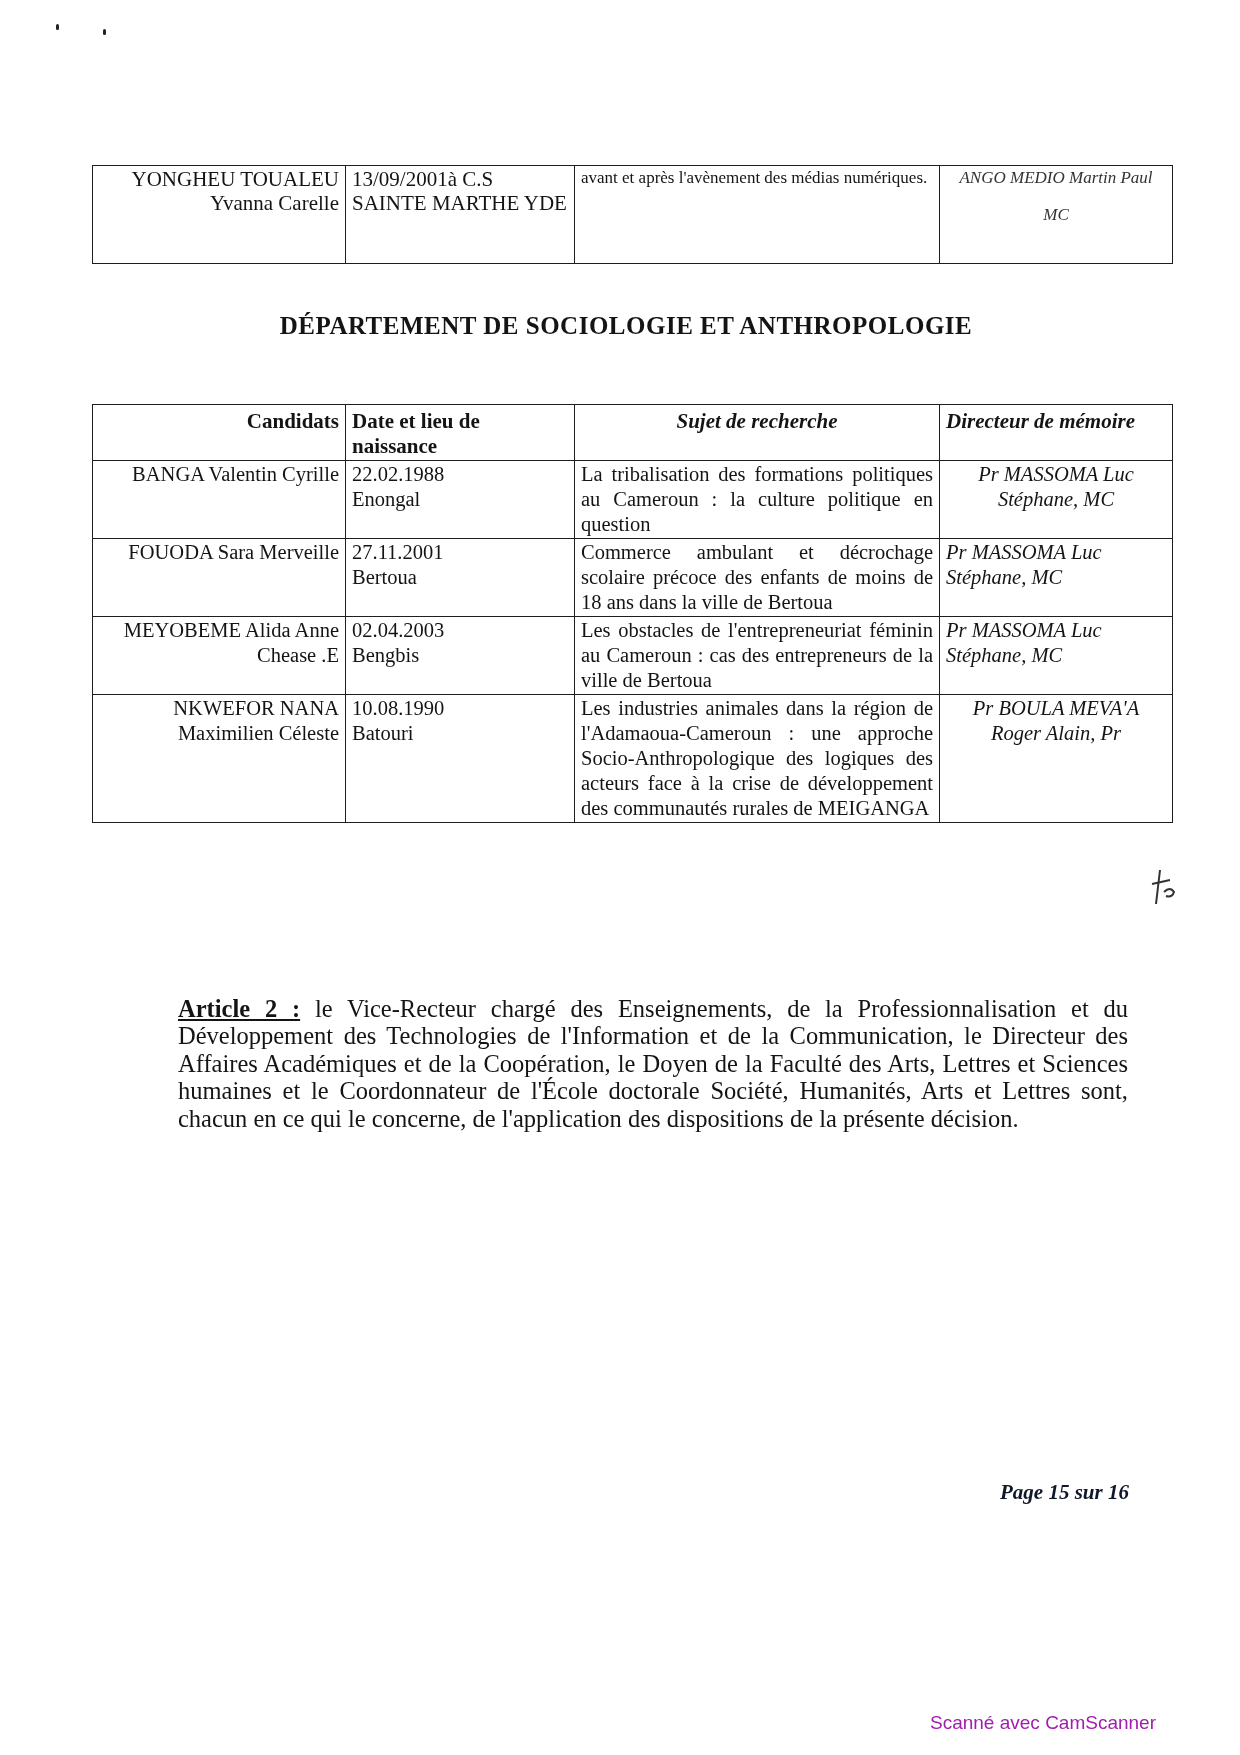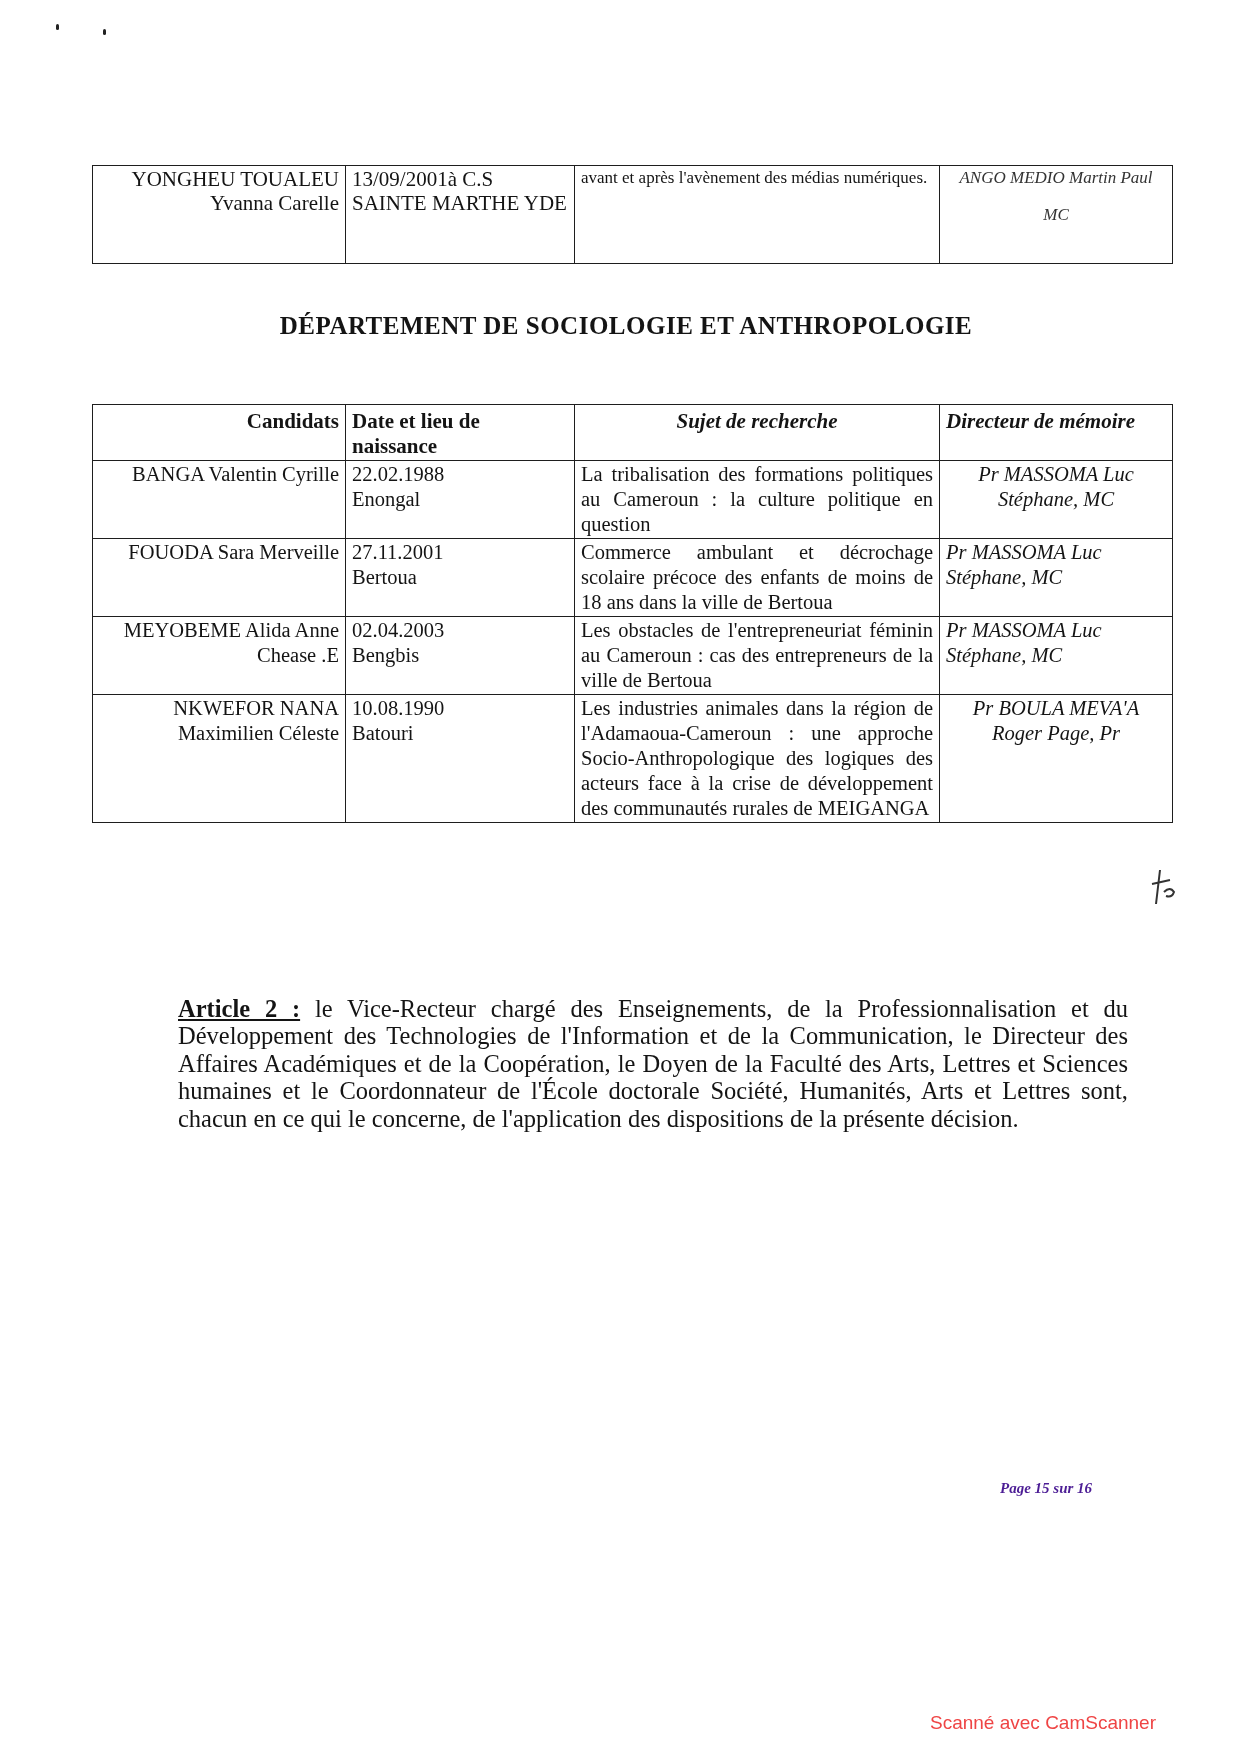--- a/index.html
+++ b/index.html
@@ -39,26 +39,26 @@
 
   #signature-mark { position: absolute; left: 1148px; top: 862px; width: 30px; height: 45px; }
 
   #article {
     position: absolute; left: 178px; top: 970px; width: 950px;
     font-size: 24.5px; line-height: 27.5px; text-align: justify;
   }
   #article .art-label { font-weight: bold; text-decoration: underline; }
 
   #page-number {
-    position: absolute; left: 1000px; top: 1480px; font-size: 15px; font-weight: bold; font-style: italic;
-    color: #4c1d95;
+    position: absolute; left: 1000px; top: 1480px; font-size: 21px; font-weight: bold; font-style: italic;
+    color: #0f172a;
   }
   #watermark {
     position: absolute; left: 930px; top: 1712px; font-family: "Liberation Sans", "DejaVu Sans", sans-serif;
-    font-size: 19px; color: #ef4444;
+    font-size: 19px; color: #a21caf;
   }
 </style>
 </head>
 <body>
 
 <span class="speck" style="left:56px;top:24px;"></span>
 <span class="speck" style="left:103px;top:29px;"></span>
 
 <table class="doc" id="top-table">
   <tbody>
@@ -99,21 +99,21 @@
   <tr>
     <td class="c1">MEYOBEME Alida Anne Chease .E</td>
     <td class="c2"><span>02.04.2003</span><br><span>Bengbis</span></td>
     <td class="c3">Les obstacles de l'entrepreneuriat féminin au Cameroun : cas des entrepreneurs de la ville de Bertoua</td>
     <td class="c4 dirl">Pr MASSOMA Luc Stéphane, MC</td>
   </tr>
   <tr>
     <td class="c1">NKWEFOR NANA Maximilien Céleste</td>
     <td class="c2"><span>10.08.1990</span><br><span>Batouri</span></td>
     <td class="c3">Les industries animales dans la région de l'Adamaoua-Cameroun : une approche Socio-Anthropologique des logiques des acteurs face à la crise de développement des communautés rurales de MEIGANGA</td>
-    <td class="c4 dirc">Pr BOULA MEVA'A Roger Page, Pr</td>
+    <td class="c4 dirc">Pr BOULA MEVA'A Roger Alain, Pr</td>
   </tr>
 </tbody>
   </table>
 
 <svg id="signature-mark" viewBox="0 0 30 45">
   <path d="M12 8 L8 42 M4 22 L22 18 M16 30 Q22 24 26 30 Q24 36 18 34" stroke="#333" stroke-width="2" fill="none"></path>
 </svg>
 
 <p id="article"><span class="art-label">Article 2 :</span><span> le Vice-Recteur chargé des Enseignements, de la Professionnalisation et du Développement des Technologies de l'Information et de la Communication, le Directeur des Affaires Académiques et de la Coopération, le Doyen de la Faculté des Arts, Lettres et Sciences humaines et le Coordonnateur de l'École doctorale Société, Humanités, Arts et Lettres sont, chacun en ce qui le concerne, de l'application des dispositions de la présente décision.</span></p>
 

